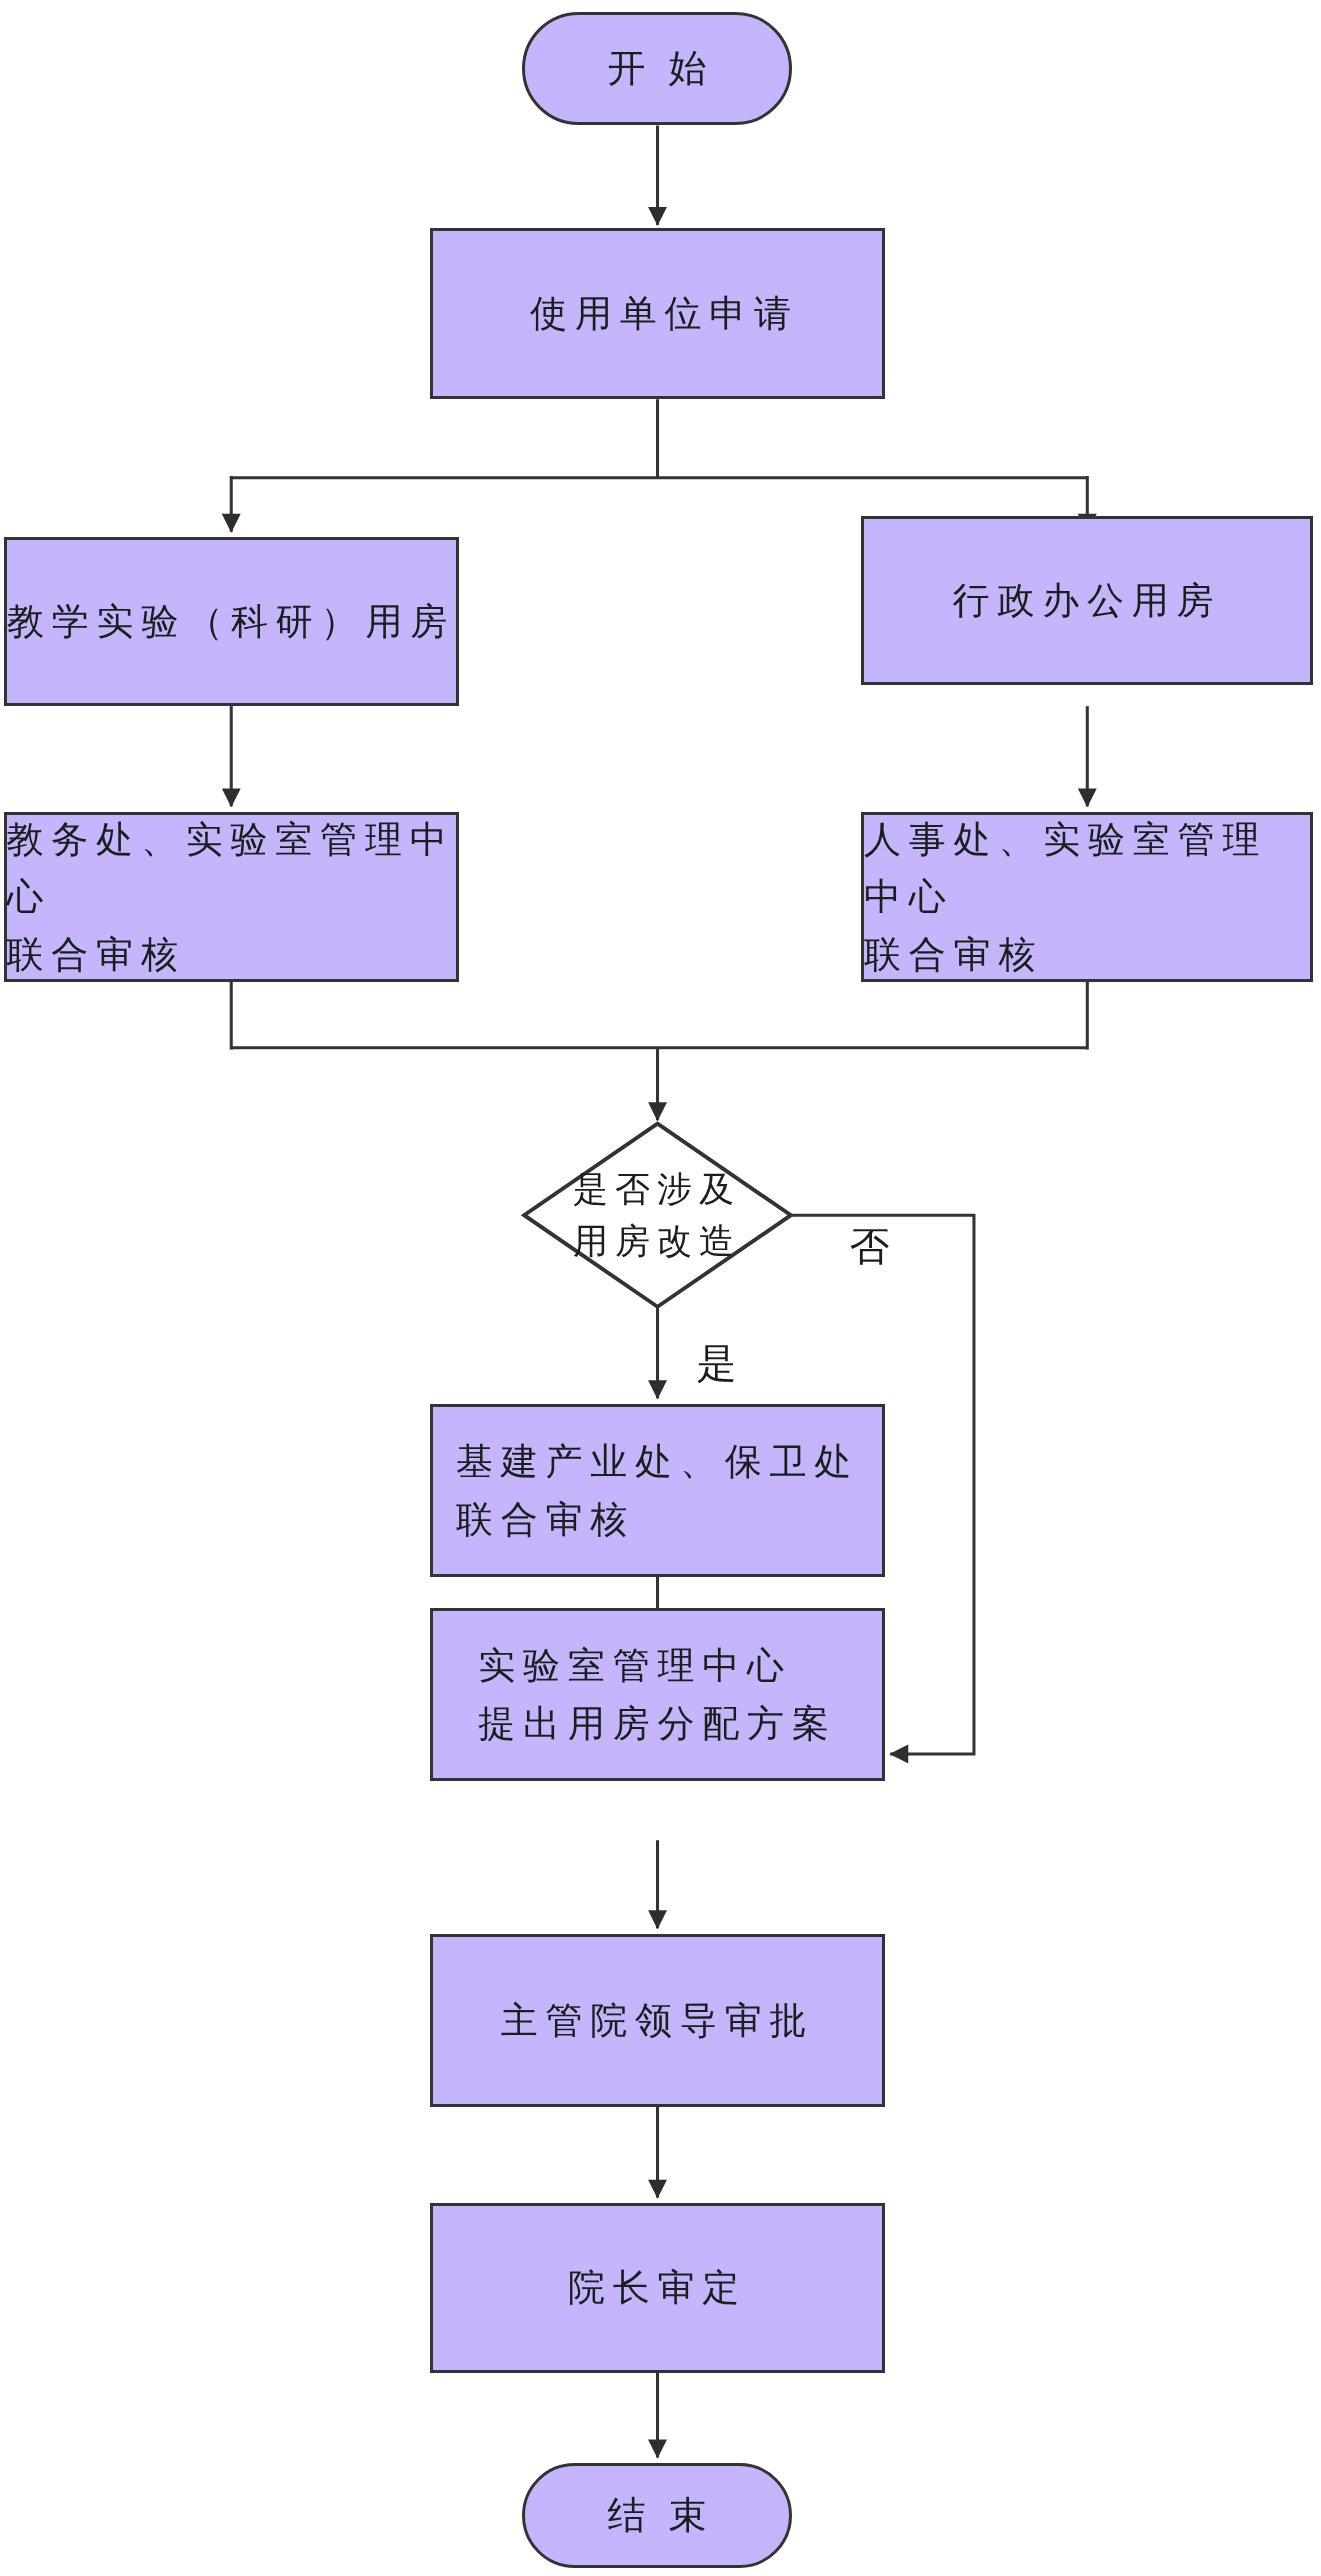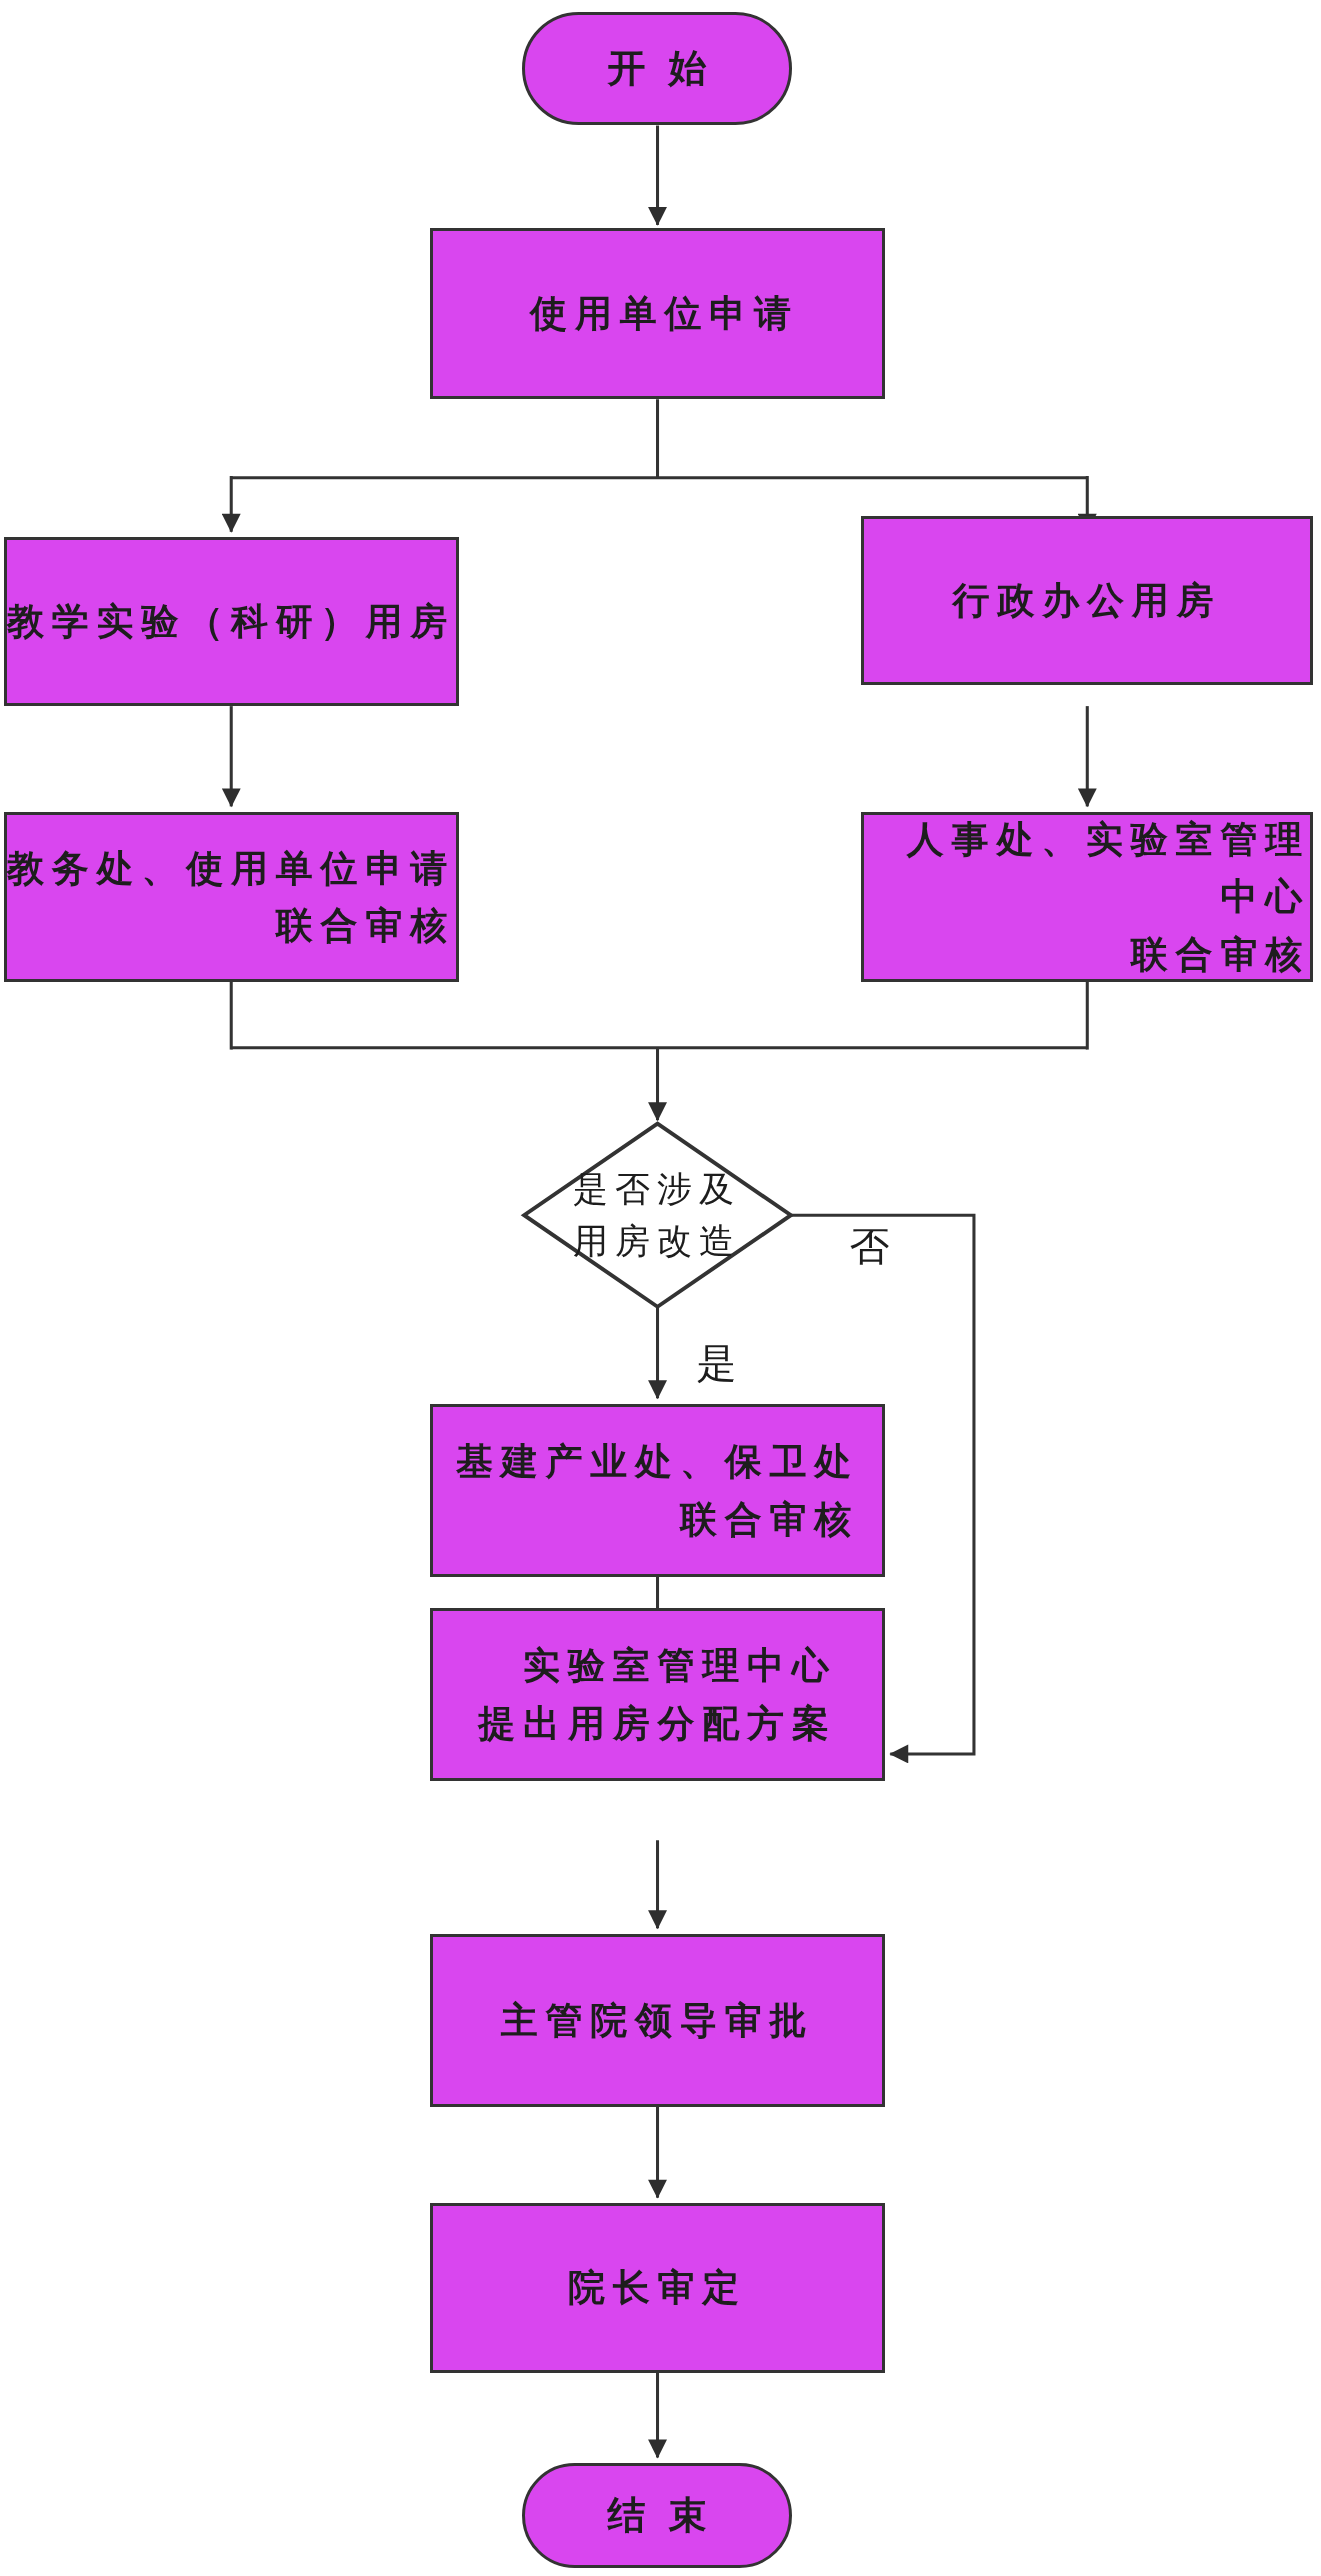--- a/index.html
+++ b/index.html
@@ -28,28 +28,27 @@
     fill: none;
   }
   .shape {
     stroke: #333333;
     stroke-width: 4.5;
     fill: #ffffff;
   }
   .node {
     position: absolute;
     box-sizing: border-box;
-    background: #d946ef;
+    background: #c4b5fd;
     border: 3.5px solid #333333;
     display: flex;
     align-items: center;
     justify-content: center;
-    text-align: right;
+    text-align: left;
     color: #1d1d1d;
-    font-weight: bold;
   }
   .pill {
     border-radius: 871px;
   }
   .lbl {
     white-space: pre-line;
     font-size: 37px;
     line-height: 1.55;
     letter-spacing: 7.8px;
     display: block;
@@ -131,21 +130,21 @@
 
   <div class="node" style="left:3.5px; top:537px; width:455px; height:169px;">
     <span class="lbl">教学实验（科研）用房</span>
   </div>
 
   <div class="node" style="left:861px; top:516px; width:452px; height:169px;">
     <span class="lbl">行政办公用房</span>
   </div>
 
   <div class="node" style="left:3.5px; top:812px; width:455px; height:170px;">
-    <span class="lbl">教务处、使用单位申请
+    <span class="lbl">教务处、实验室管理中心
 联合审核</span>
   </div>
 
   <div class="node" style="left:861px; top:812px; width:452px; height:170px;">
     <span class="lbl">人事处、实验室管理中心
 联合审核</span>
   </div>
 
   <div class="diamond-label" style="left:535px; top:1154px; width:244px; height:122px;">
     <span class="lbl">是否涉及

